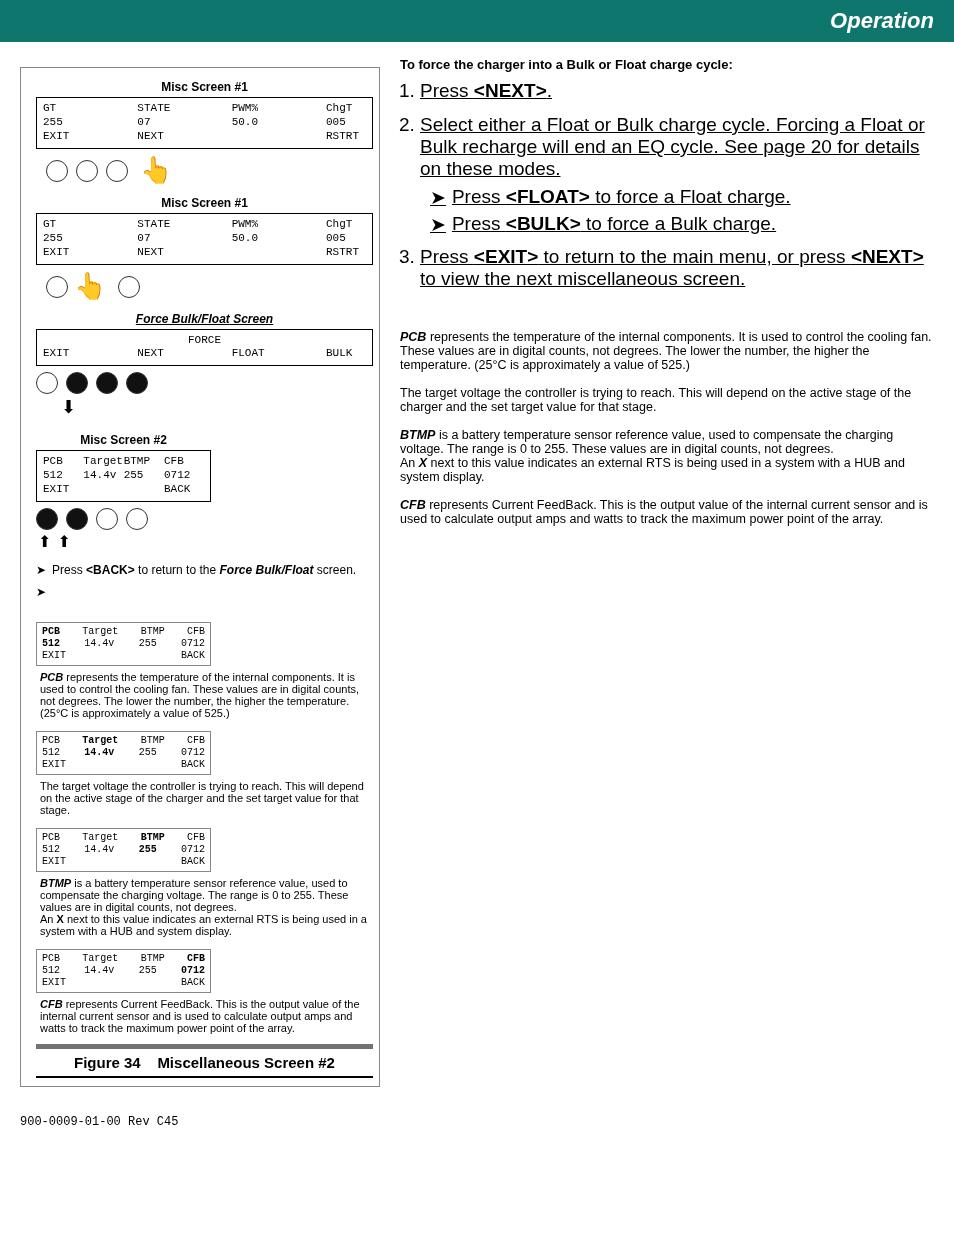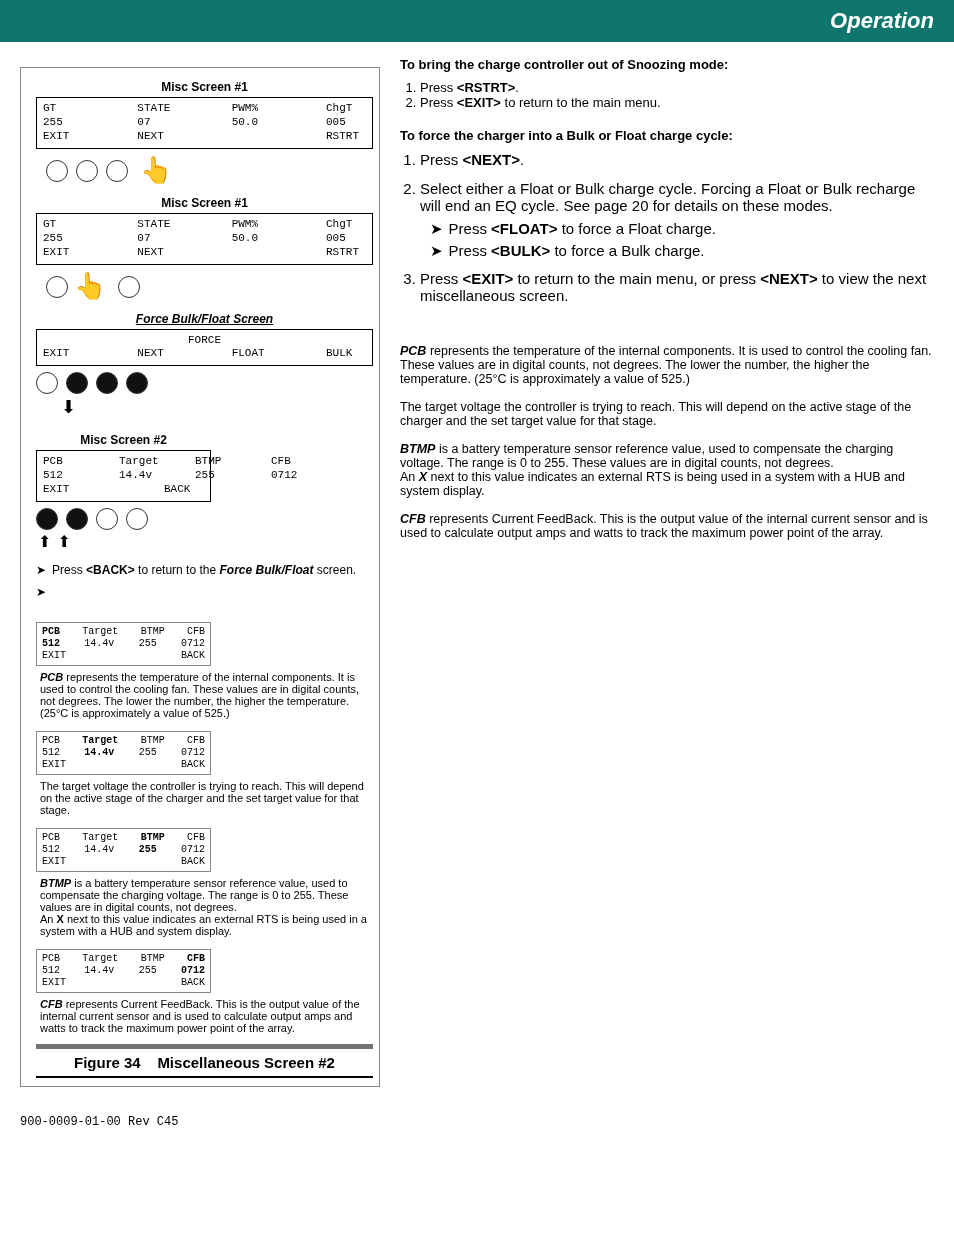--- a/index.html
+++ b/index.html
@@ -50,21 +50,20 @@
       font-family: 'Courier New', monospace;
       font-size: 11px;
       padding: 4px 6px;
       margin-bottom: 6px;
       background: #fff;
     }
     .screen-row {
       display: flex;
       justify-content: space-between;
       margin-bottom: 2px;
-      gap: 36px;
     }
     .screen-row span {
       min-width: 40px;
     }
     
     .leds-row {
       display: flex;
       gap: 8px;
       align-items: center;
       margin: 6px 0 10px 10px;
@@ -424,31 +423,24 @@
 
       <div class="figure-caption">
         <span>Figure 34</span>&nbsp;&nbsp;&nbsp;&nbsp;<span>Miscellaneous Screen #2</span>
       </div>
 
     </div>
   </div>
 
   <div class="right-panel">
 
-    <div style="margin-bottom:18px;">
-      <div class="section-heading">To bring the charge controller out of Snoozing mode:</div>
-      <ol style="padding-left:20px; font-size:13px;">
-        <li>Press <strong>&lt;RSTRT&gt;</strong>.</li>
-        <li>Press <strong>&lt;EXIT&gt;</strong> to return to the main menu.</li>
-      </ol>
-    </div>
 
     <div>
       <div class="section-heading">To force the charger into a Bulk or Float charge cycle:</div>
-      <ol style="padding-left:20px; font-size:15px;">
+      <ol style="padding-left:20px; font-size:19px;text-decoration:underline;">
         <li style="margin-bottom:12px;">Press <strong>&lt;NEXT&gt;</strong>.</li>
         <li style="margin-bottom:10px;">
           Select either a Float or Bulk charge cycle.  Forcing a Float or Bulk recharge will end an EQ cycle.  See page 20 for details on these modes.
           <ul style="list-style:none; padding-left:10px; margin-top:6px;">
             <li style="display:flex; gap:6px; margin-bottom:4px;">
               <span>➤</span>
               <span>Press <strong>&lt;FLOAT&gt;</strong> to force a Float charge.</span>
             </li>
             <li style="display:flex; gap:6px; margin-bottom:4px;">
               <span>➤</span>

